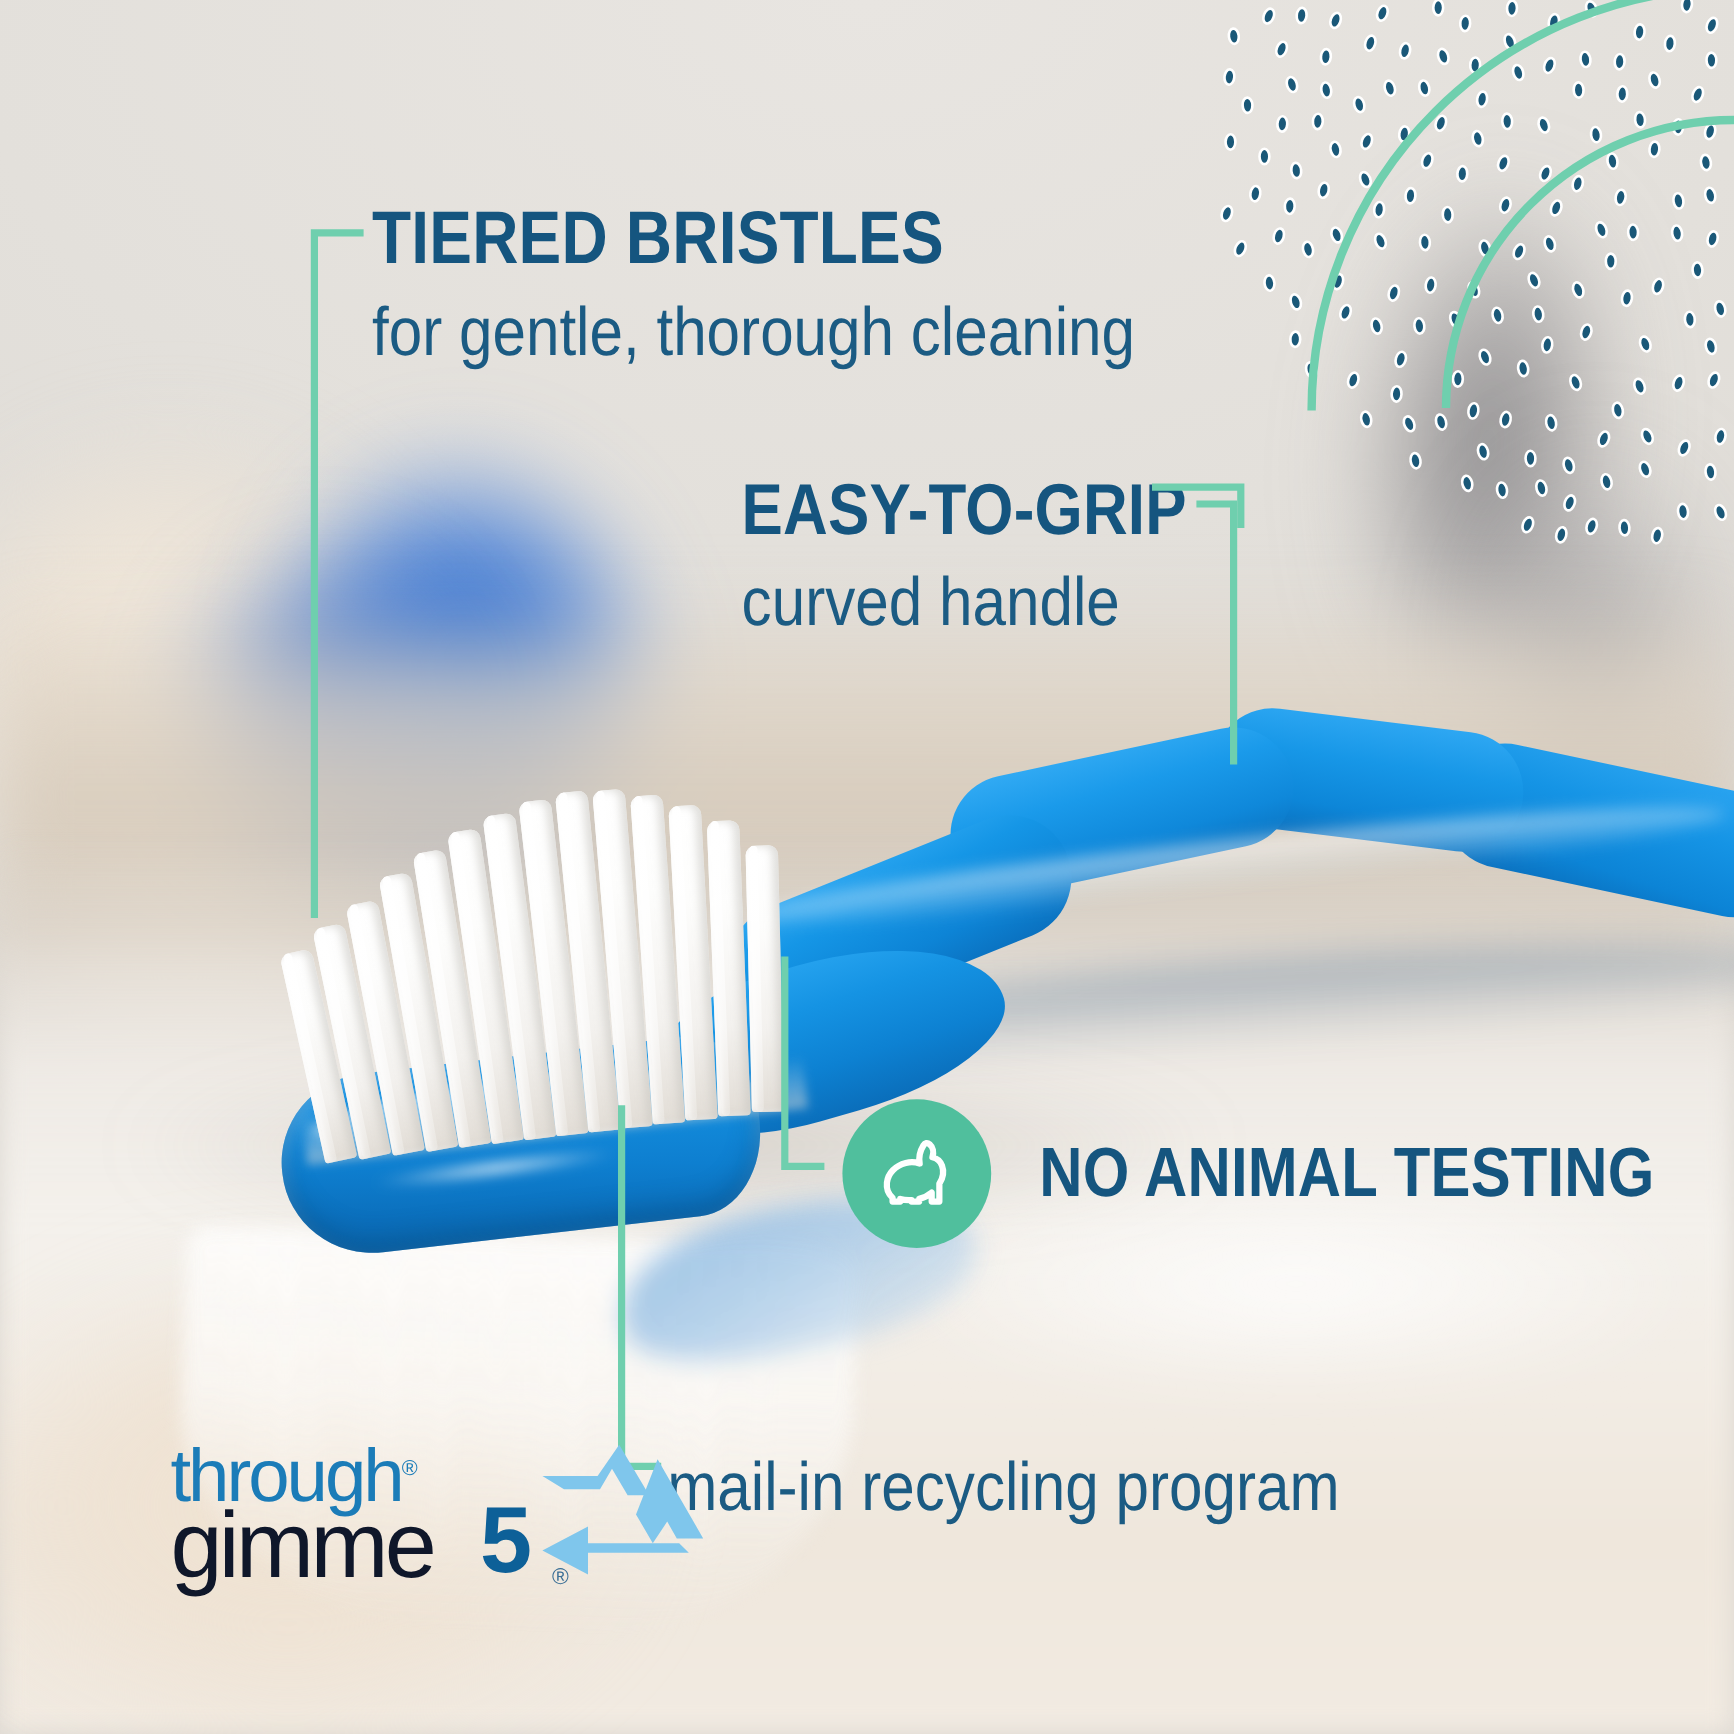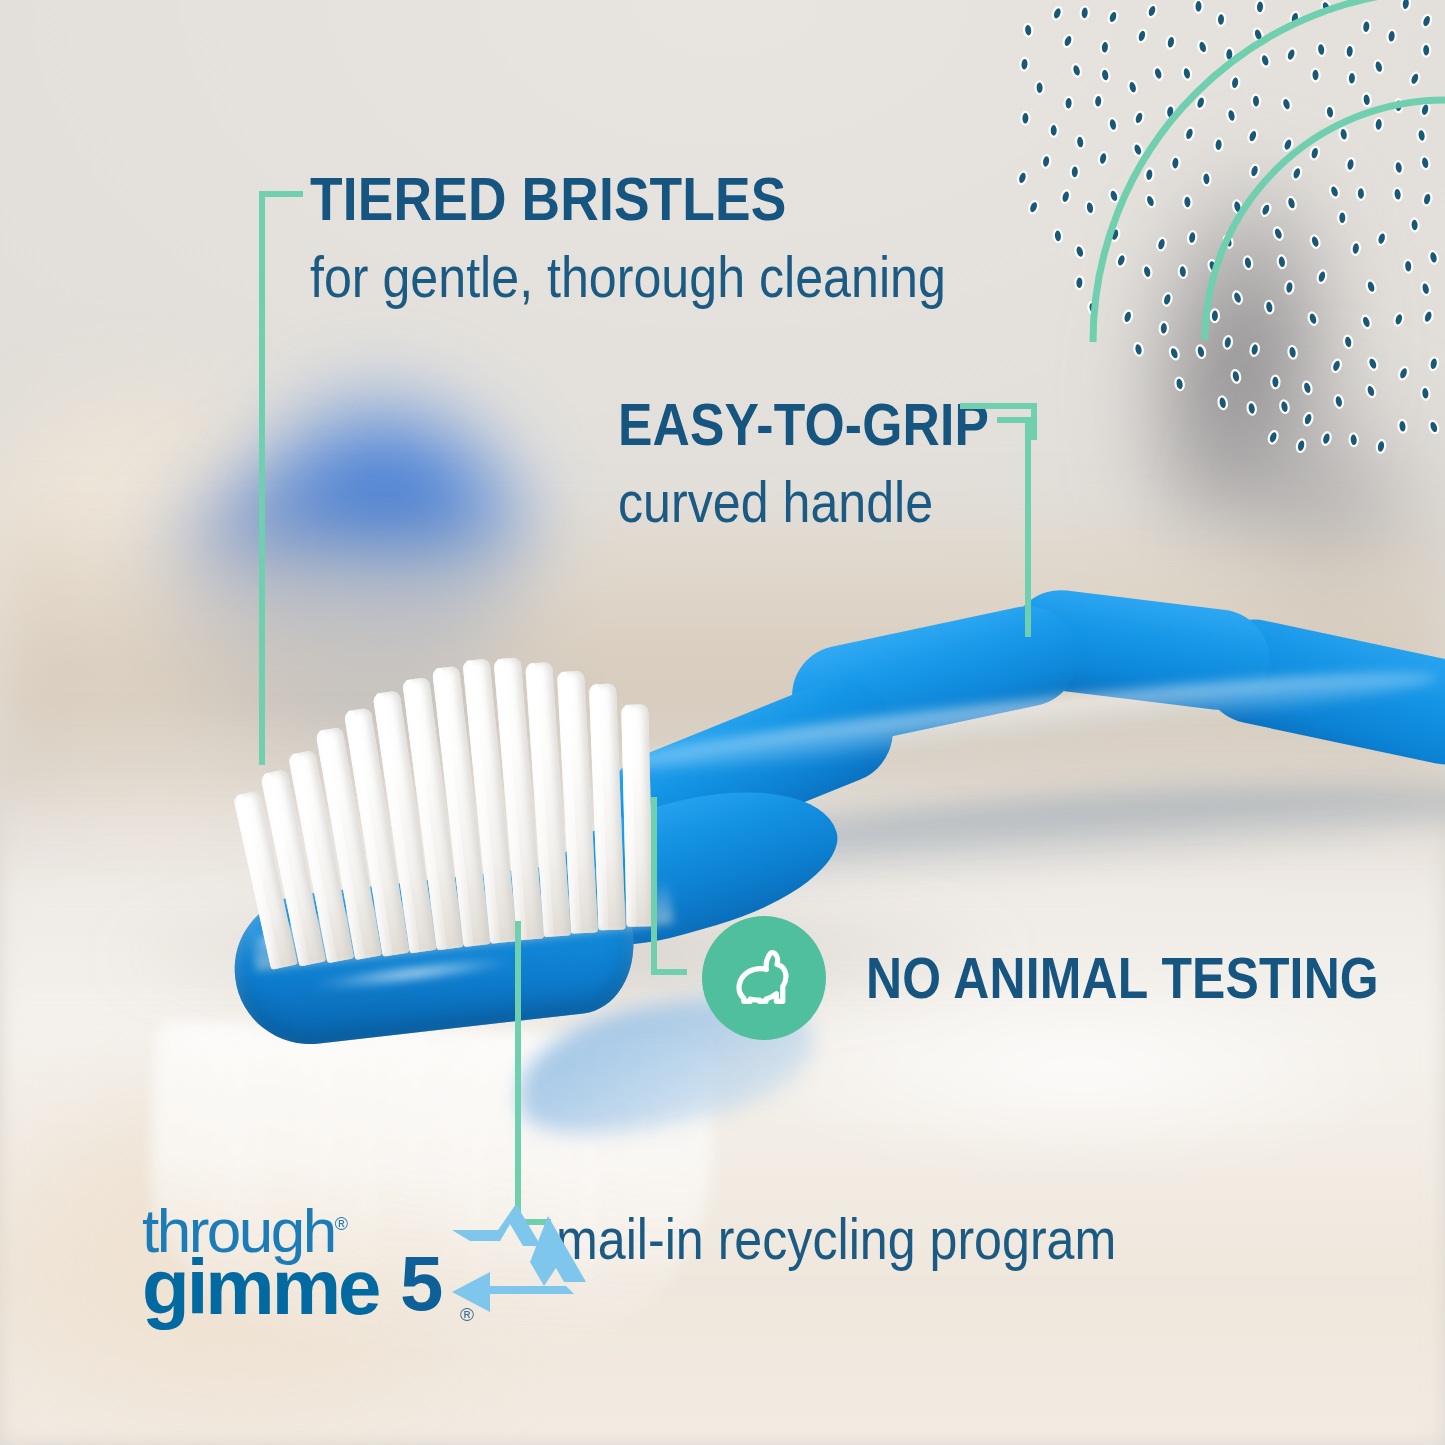--- a/index.html
+++ b/index.html
@@ -285,21 +285,21 @@
   
   #logo { position:absolute; left: 138px; top: 1200px; width: 360px; height: 140px; }
   .logo-preserve {
     position:absolute; left:4px; top:0;
     font-size: 62px; font-weight:400; color:#1b7cb8;
     letter-spacing:-2.5px; line-height:1;
   }
   .logo-reg1 { font-size:18px; vertical-align:super; color:#1b7cb8; }
   .logo-gimme {
     position:absolute; left:4px; top:48px;
-    font-size: 78px; font-weight:700; color:#0369a1;
+    font-size: 78px; font-weight:400; color:#0f172a;
     letter-spacing:-3px; line-height:1;
   }
   .logo-five {
     position:absolute; left:262px; top:44px;
     font-size: 78px; font-weight:700; color:#0d6098; line-height:1;
   }
   .logo-reg2 {
     position:absolute; left:322px; top:104px;
     font-size:19px; color:#3a6e95;
   }

